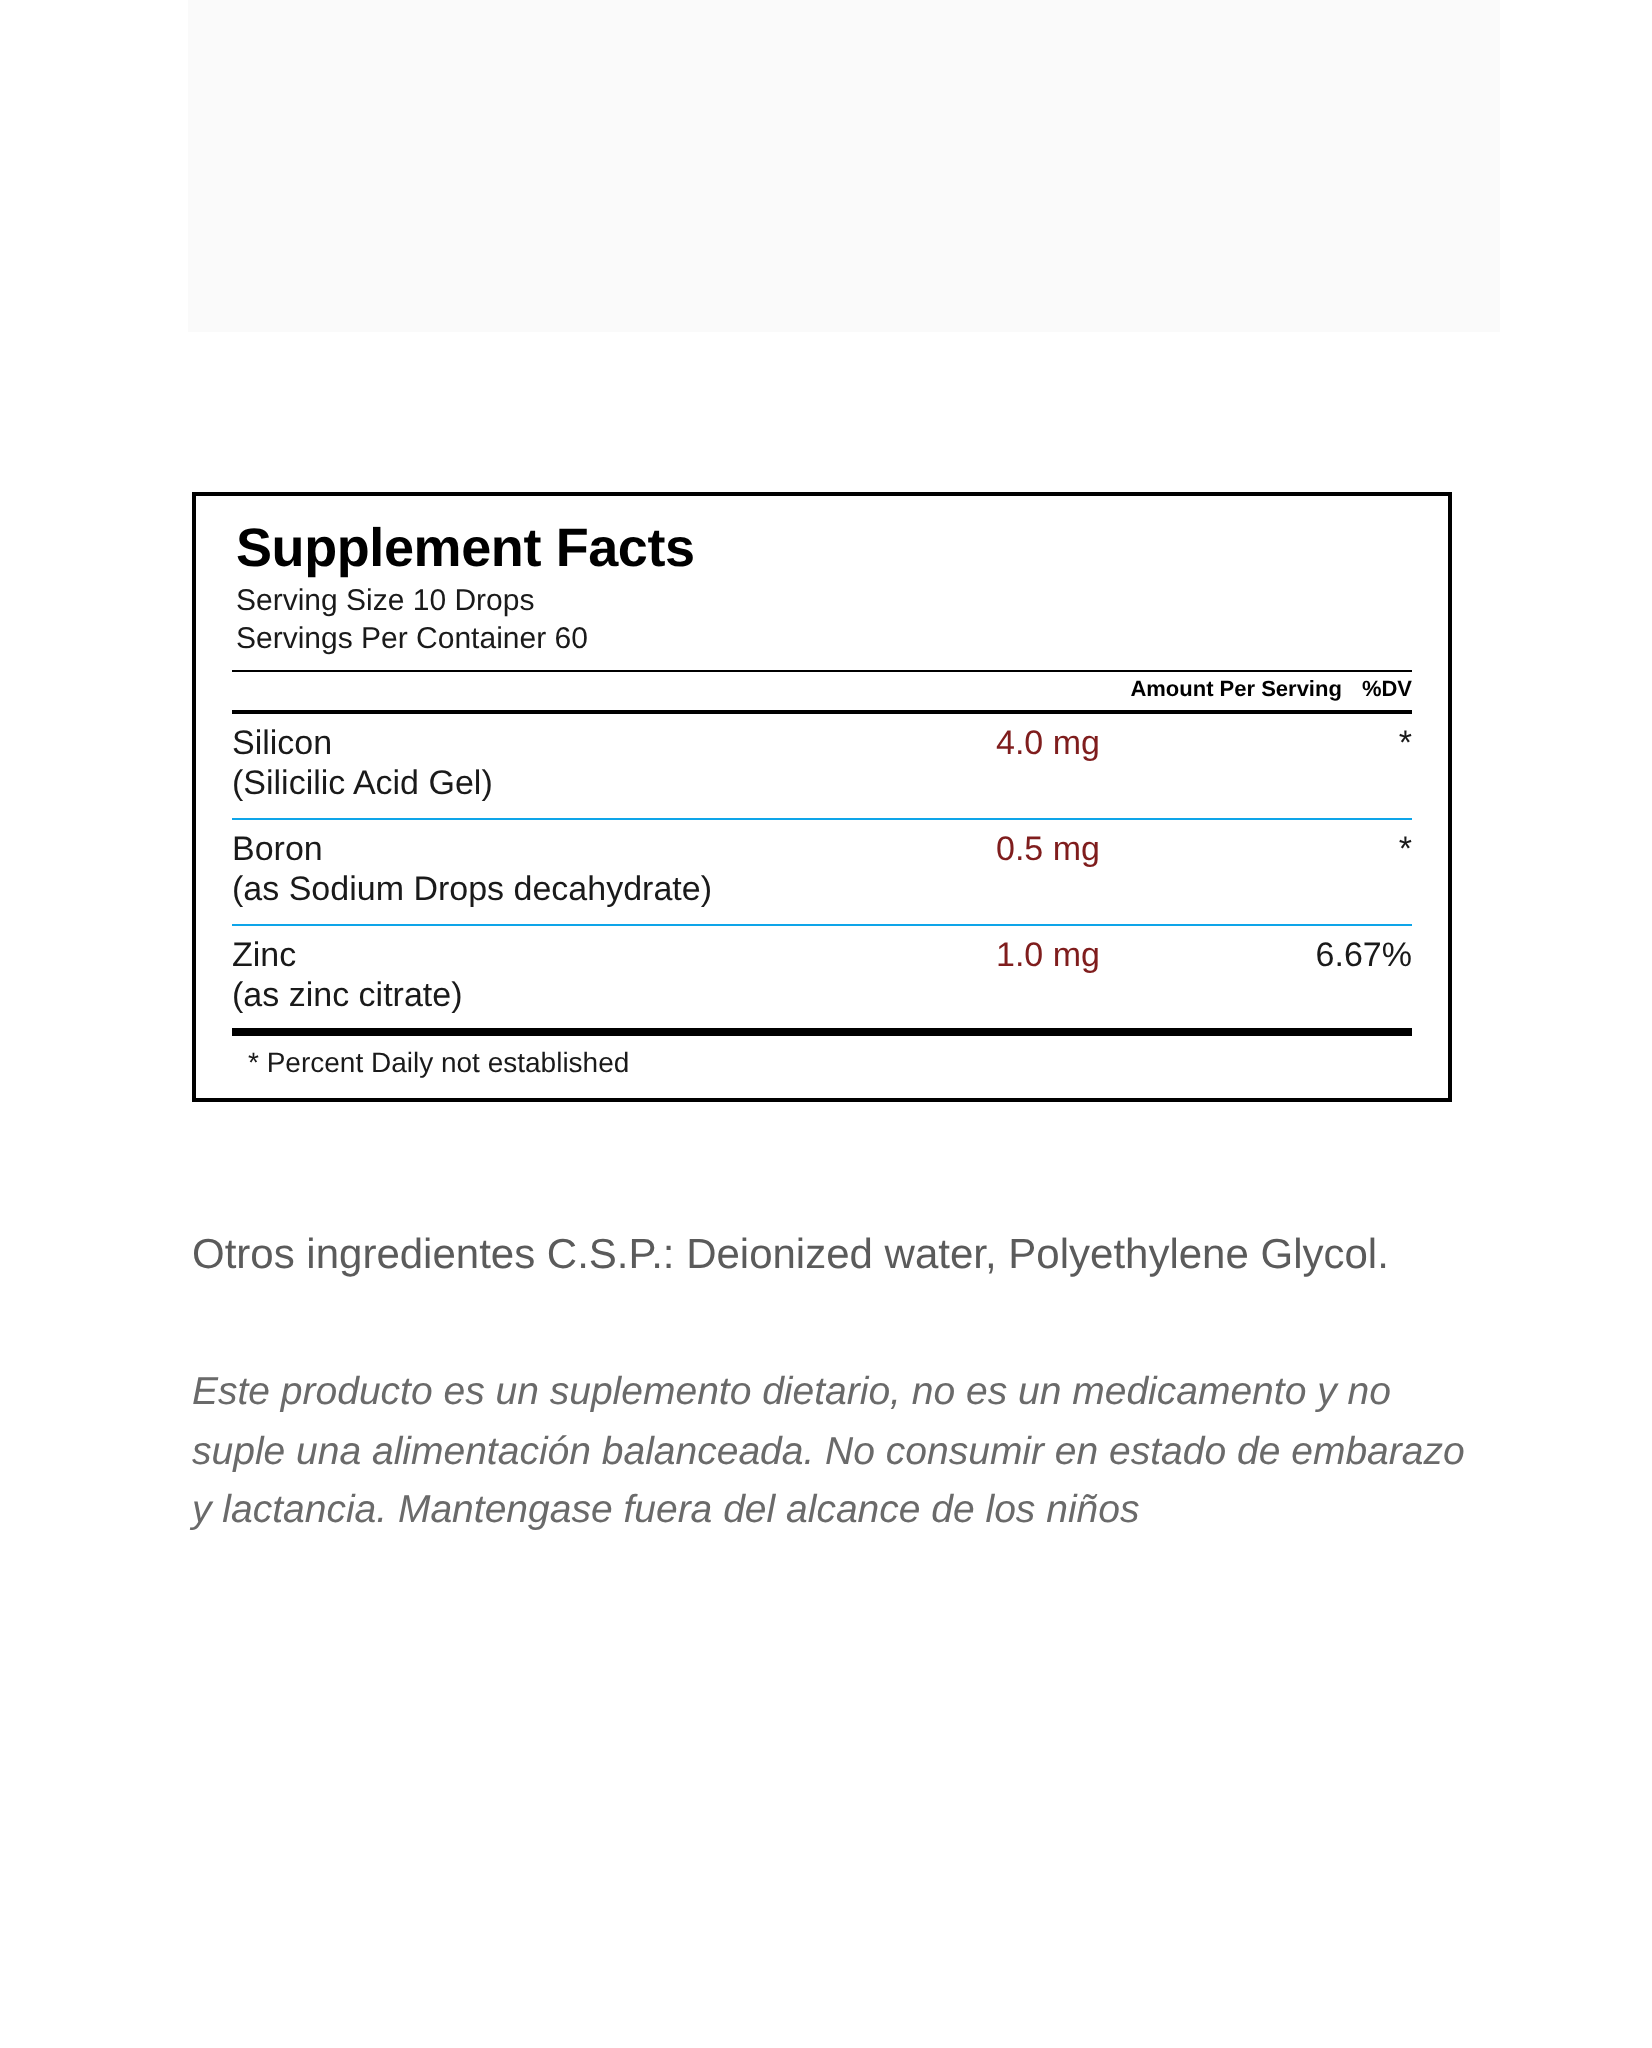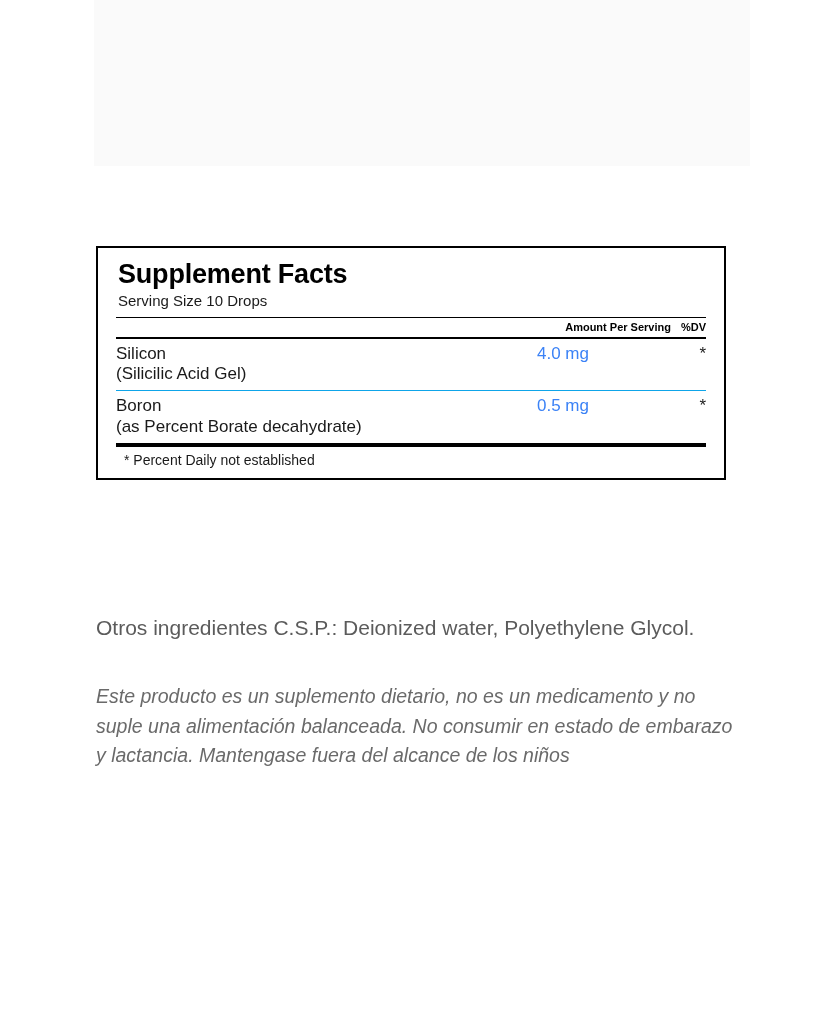--- a/index.html
+++ b/index.html
@@ -102,24 +102,24 @@
   }
   table.sf-table tr:first-child td {
     border-top: none;
   }
   td.nutr {
     padding-left: 8px;
     color: #1a1a1a;
     margin-top: 25px;
   }
   td.amount {
-    text-align: center;
+    text-align: left;
     white-space: nowrap;
     width: 130px;
-    color: #3b82f6;
+    color: #7f1d1d;
   }
   td.dv {
     text-align: right;
     white-space: nowrap;
     width: 78px;
     padding-right: 4px;
     color: #1a1a1a;
   }
   .sub {
     display: block;
@@ -158,20 +158,21 @@
 
 <div class="bg-band"></div>
 
 <div class="page">
 
   <div class="sf-panel">
 
     <div class="sf-title">Supplement Facts</div>
 
     <div class="sf-serving">Serving Size 10 Drops</div>
+    <div class="sf-serving">Servings Per Container 60</div>
 
     <div class="rule-thin"></div>
 
     <div class="sf-head-row">
       <span class="amt">Amount Per Serving</span>
       <span>%DV</span>
     </div>
 
     <div class="rule-med"></div>
 
@@ -181,25 +182,33 @@
         <td class="nutr">
           <span>Silicon</span>
           <span class="sub">(Silicilic Acid Gel)</span>
         </td>
         <td class="amount">4.0 mg</td>
         <td class="dv">*</td>
       </tr>
       <tr>
         <td class="nutr">
           <span>Boron</span>
-          <span class="sub">(as Percent Borate decahydrate)</span>
+          <span class="sub">(as Sodium Drops decahydrate)</span>
         </td>
         <td class="amount">0.5 mg</td>
         <td class="dv">*</td>
       </tr>
+      <tr>
+        <td class="nutr">
+          <span>Zinc</span>
+          <span class="sub">(as zinc citrate)</span>
+        </td>
+        <td class="amount">1.0 mg</td>
+        <td class="dv">6.67%</td>
+      </tr>
     </tbody>
       </table>
 
     <div class="rule-thick"></div>
 
     <div class="sf-footnote">* Percent Daily not established</div>
   </div>
 
   <div class="other-ingredients">Otros ingredientes C.S.P.: Deionized water, Polyethylene Glycol.</div>
 

